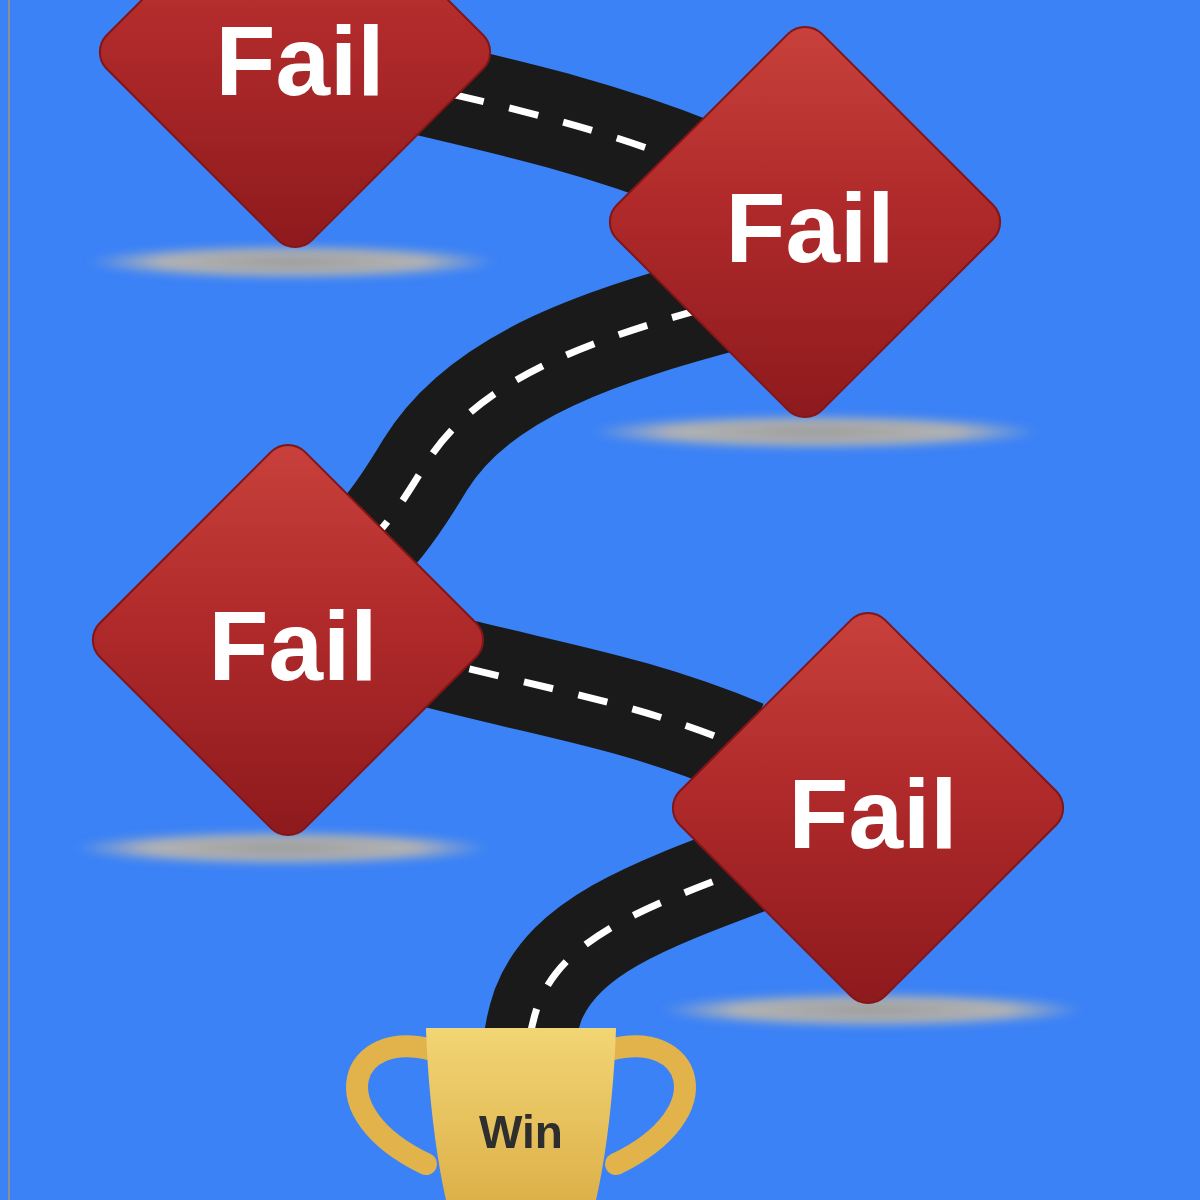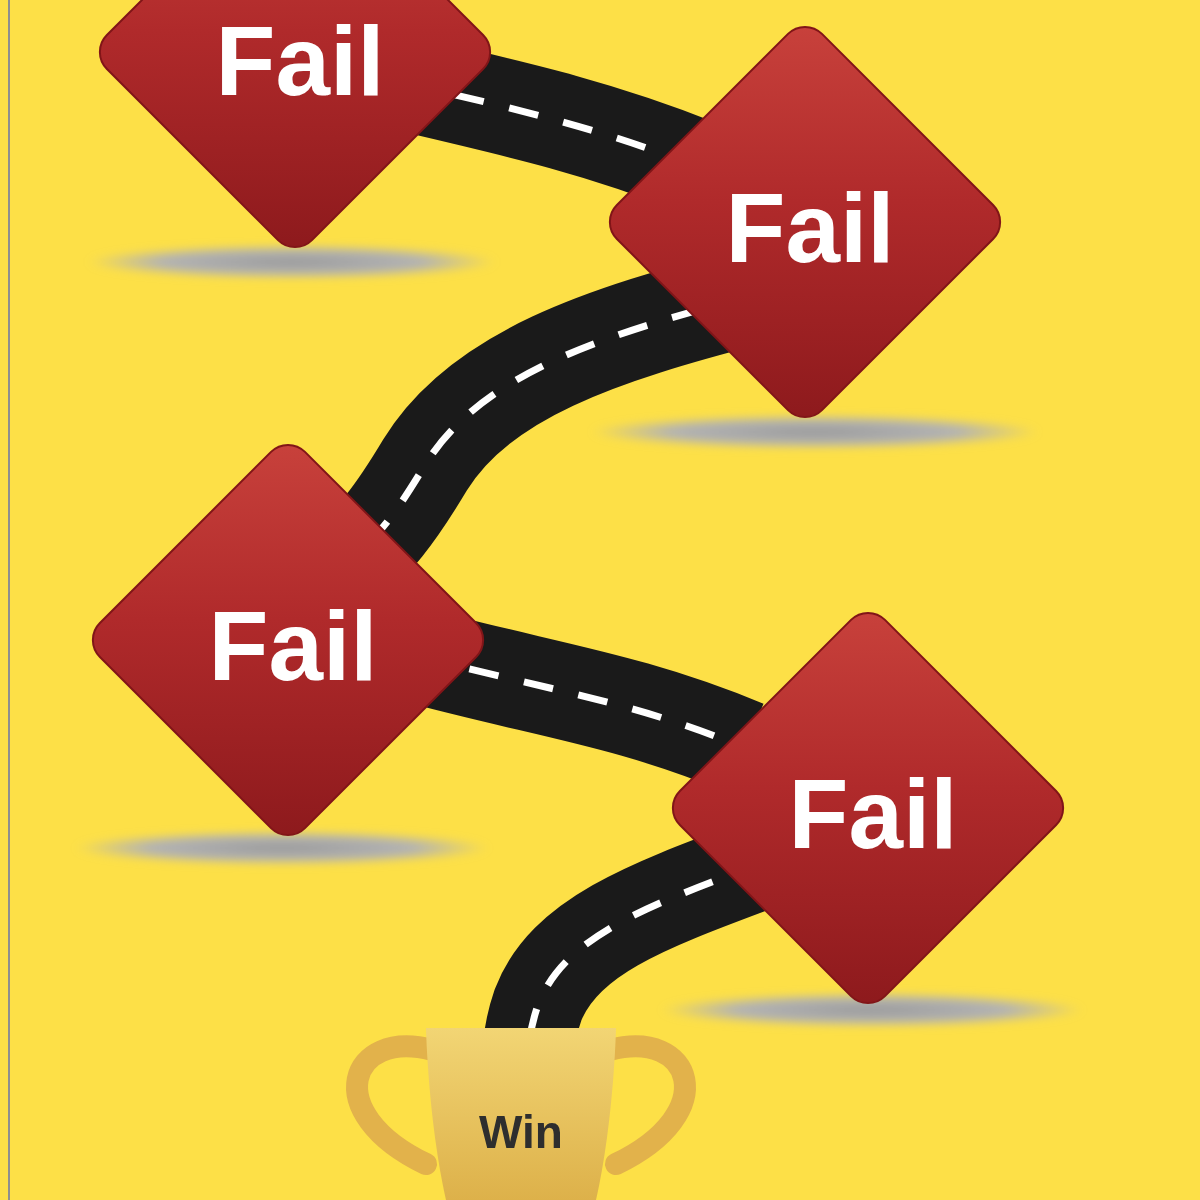--- a/index.html
+++ b/index.html
@@ -8,21 +8,21 @@
     width: 1200px;
     height: 1200px;
     background: #ffffff;
     overflow: hidden;
     font-family: "Liberation Sans", sans-serif;
   }
   .stage {
     position: relative;
     width: 1200px;
     height: 1200px;
-    background: #fde047;
+    background: #3b82f6;
   }
   svg { display: block; }
   .fail-label {
     font-family: "Liberation Sans", sans-serif;
     font-weight: 600;
     font-size: 98px;
     fill: #ffffff;
     text-anchor: middle;
   }
   .win-label {

